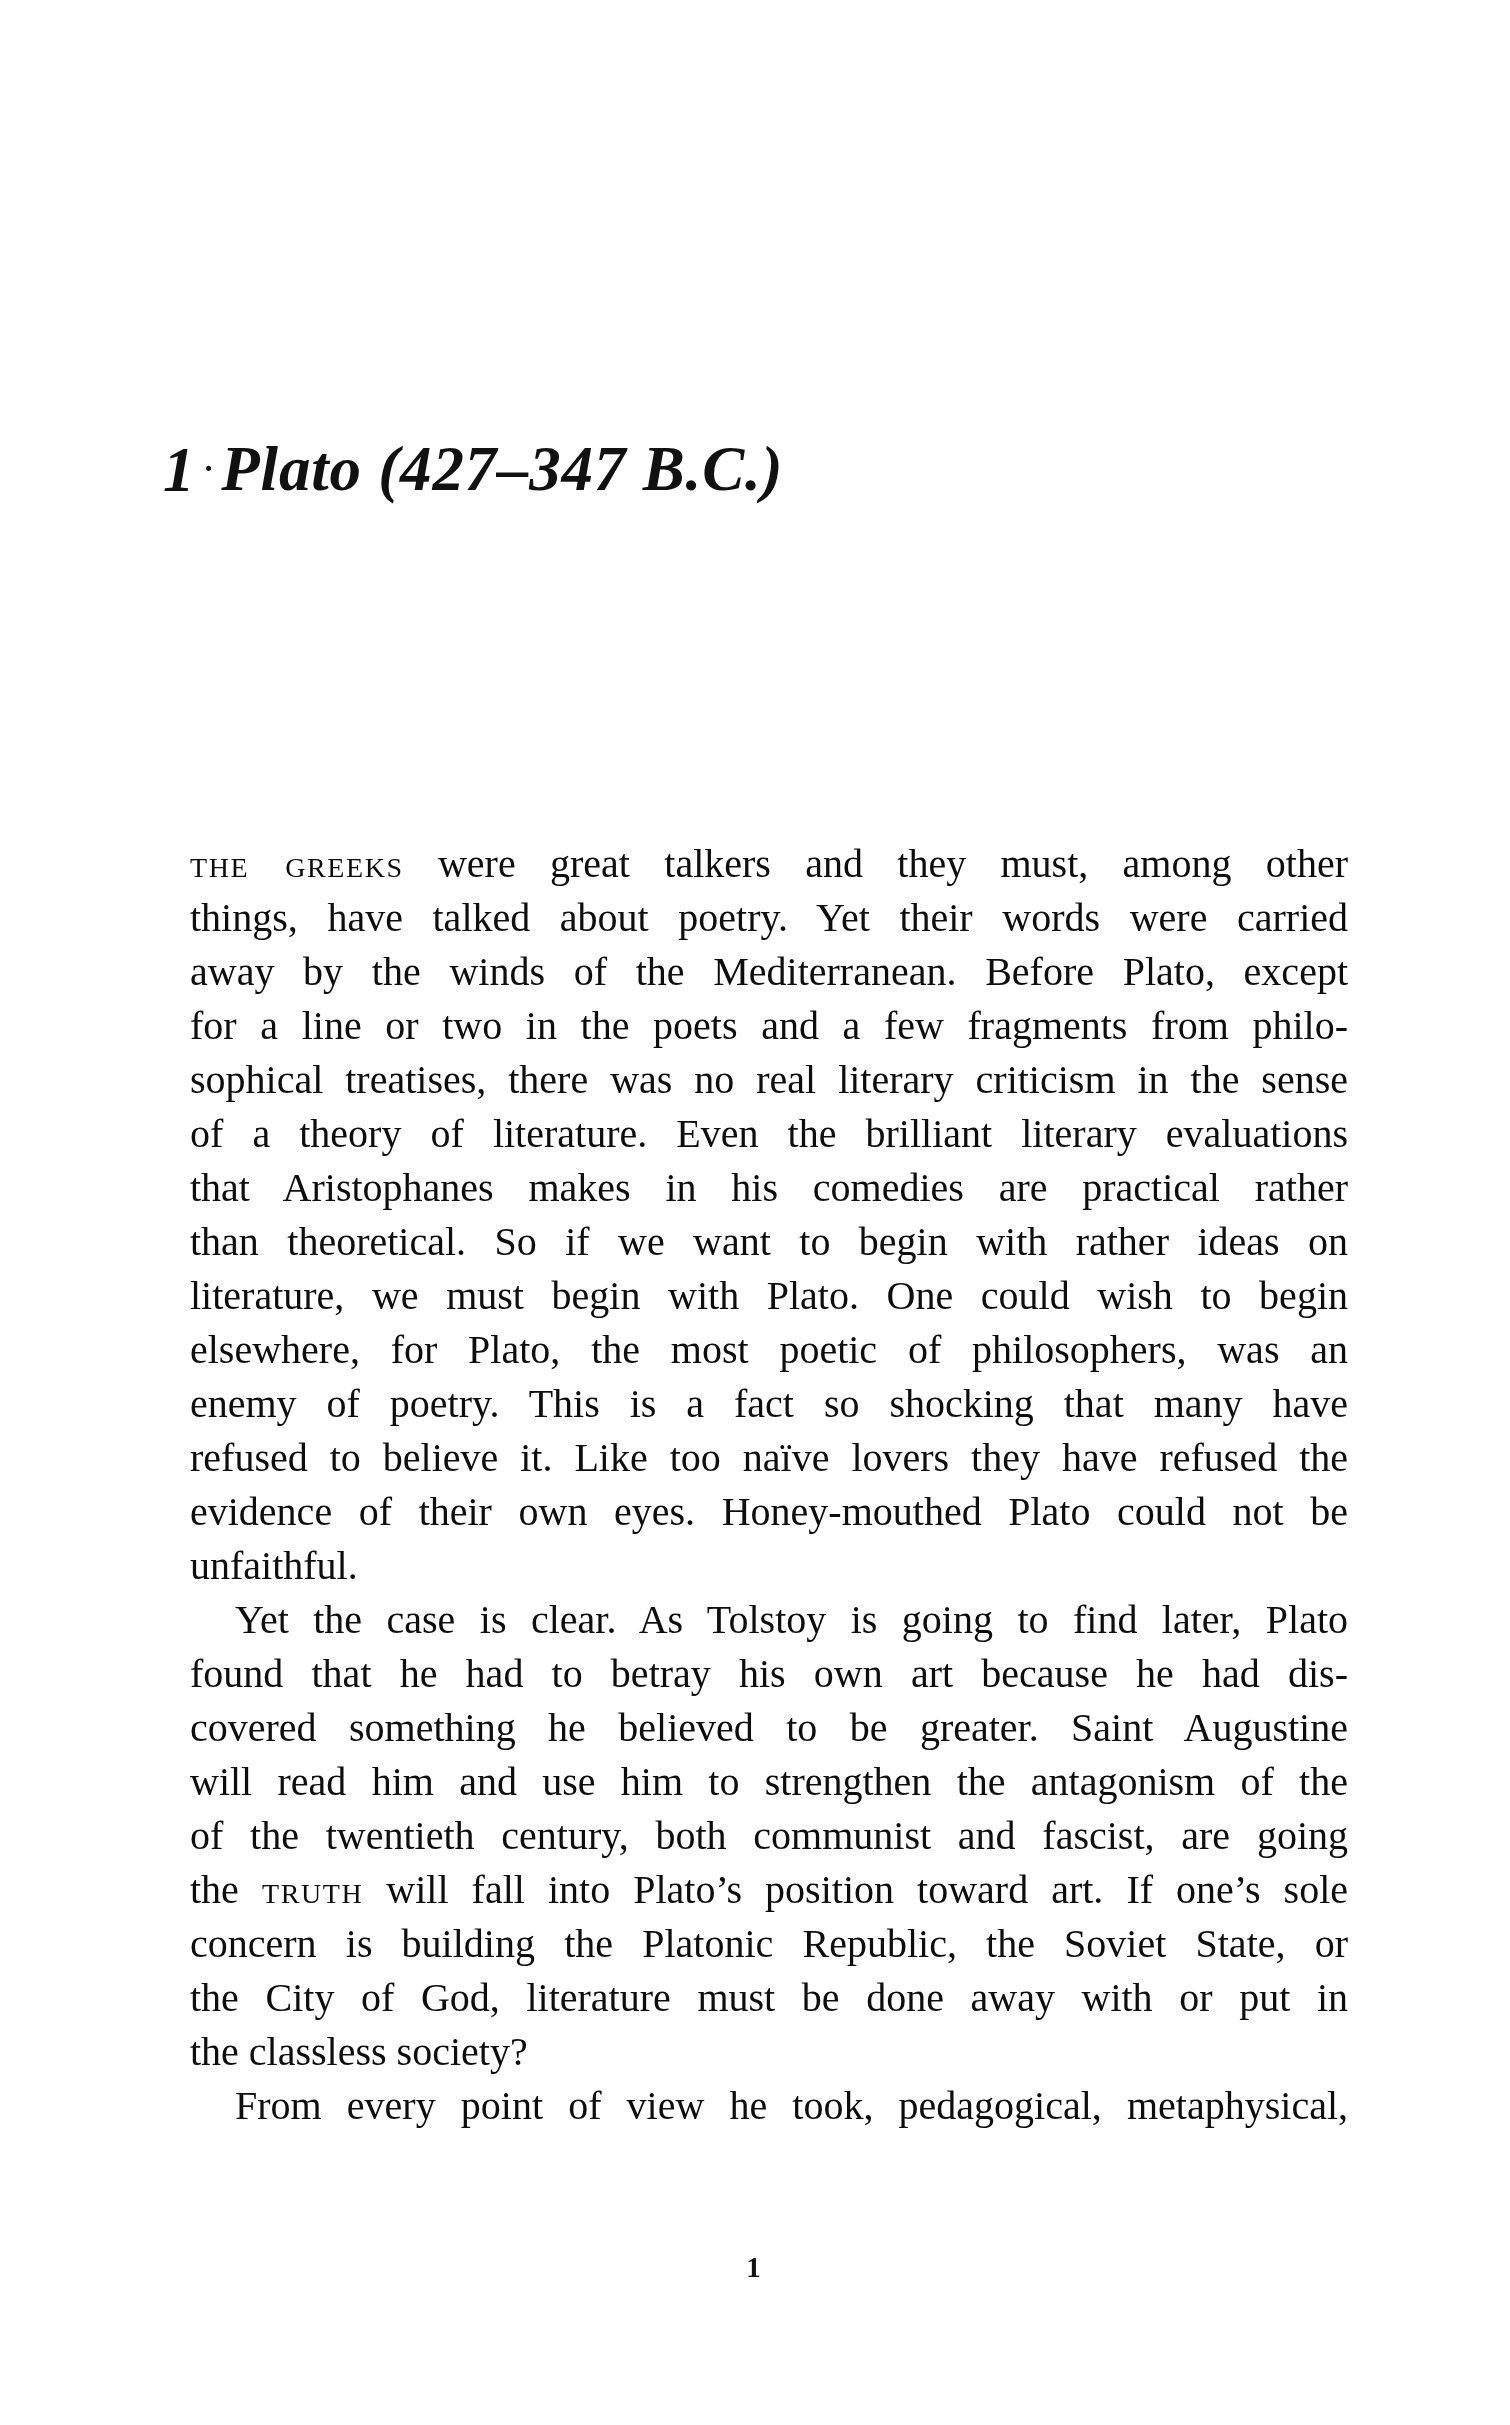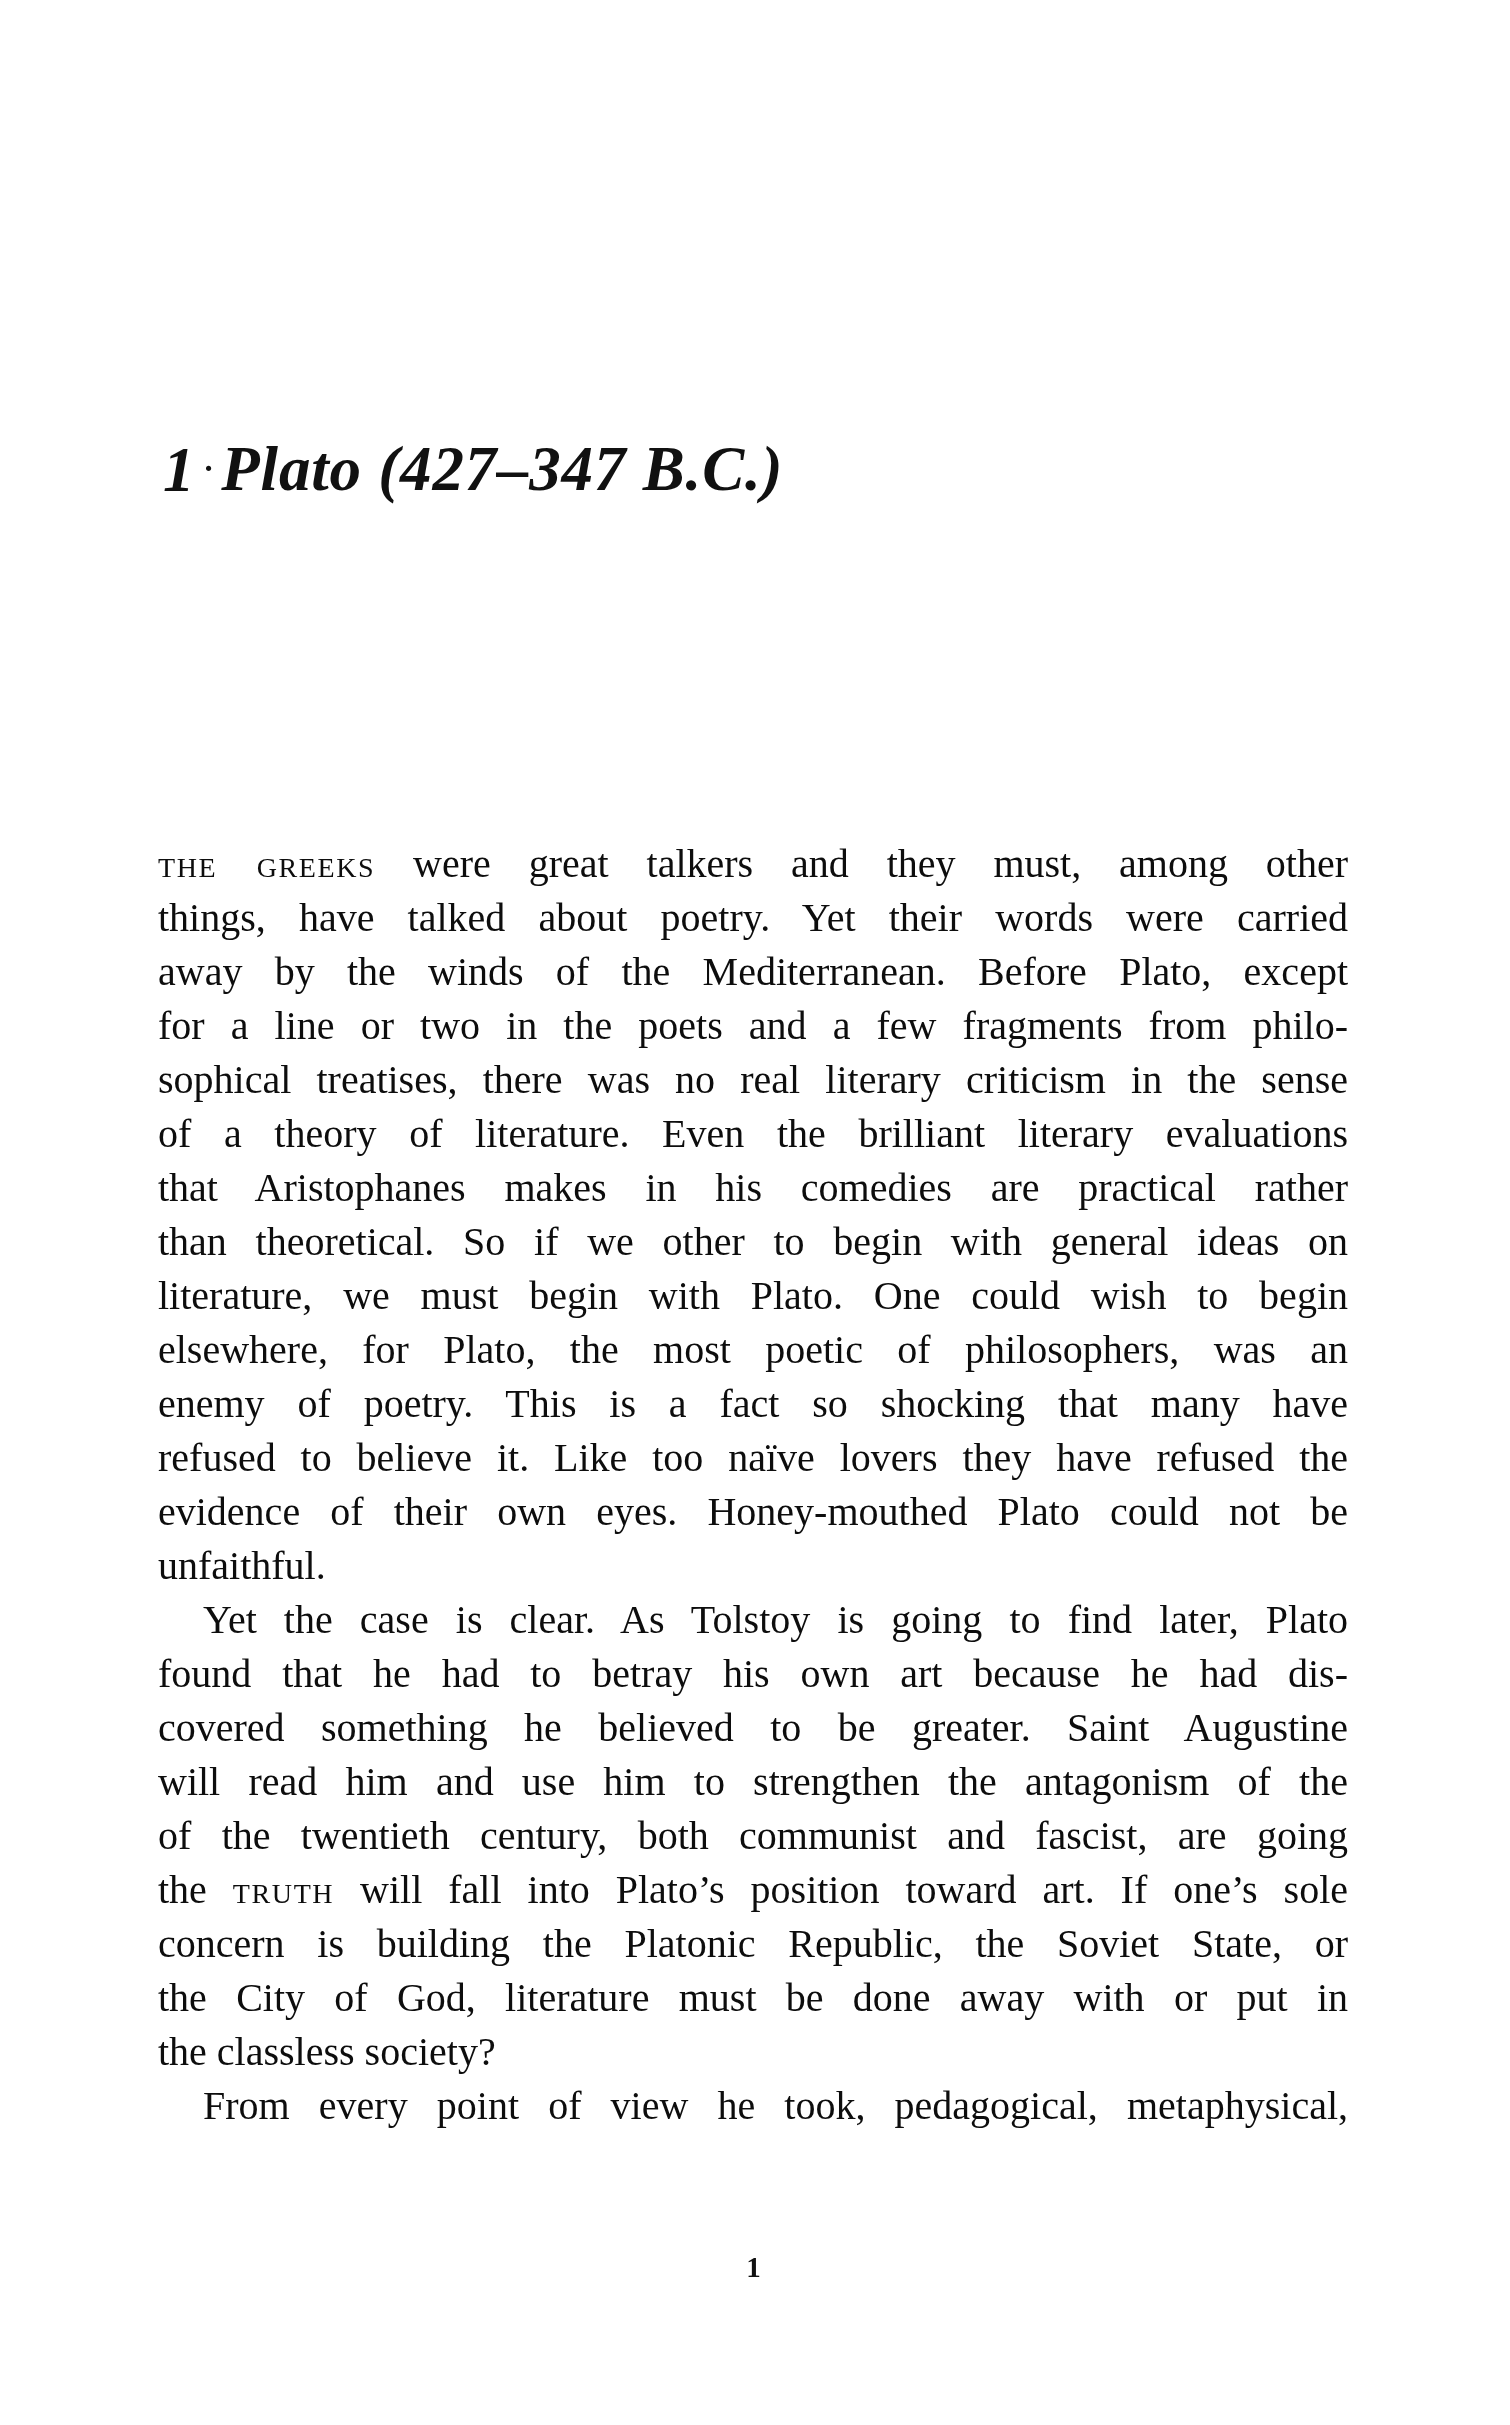--- a/index.html
+++ b/index.html
@@ -43,20 +43,21 @@
       width: 1190px;
       font-size: 40px;
       line-height: 54px;
     }
     .line {
       display: block;
       height: 54px;
       white-space: nowrap;
       text-align: justify;
       text-align-last: justify;
+      margin-left: 32px;
     }
     .line.last {
       text-align: center;
       text-align-last: left;
     }
     .line.indent {
       padding-left: 45px;
     }
     .sc {
       font-variant: small-caps;
@@ -86,21 +87,21 @@
 
   <div class="body-text">
 
     <span class="line"><span class="sc">The Greeks</span><span> were great talkers and they must, among other</span></span>
     <span class="line">things, have talked about poetry. Yet their words were carried</span>
     <span class="line">away by the winds of the Mediterranean. Before Plato, except</span>
     <span class="line">for a line or two in the poets and a few fragments from philo-</span>
     <span class="line">sophical treatises, there was no real literary criticism in the sense</span>
     <span class="line">of a theory of literature. Even the brilliant literary evaluations</span>
     <span class="line">that Aristophanes makes in his comedies are practical rather</span>
-    <span class="line">than theoretical. So if we other to begin with general ideas on</span>
+    <span class="line">than theoretical. So if we want to begin with rather ideas on</span>
     <span class="line">literature, we must begin with Plato. One could wish to begin</span>
     <span class="line">elsewhere, for Plato, the most poetic of philosophers, was an</span>
     <span class="line">enemy of poetry. This is a fact so shocking that many have</span>
     <span class="line">refused to believe it. Like too naïve lovers they have refused the</span>
     <span class="line">evidence of their own eyes. Honey-mouthed Plato could not be</span>
     <span class="line last">unfaithful.</span>
 
     <span class="line indent">Yet the case is clear. As Tolstoy is going to find later, Plato</span>
     <span class="line">found that he had to betray his own art because he had dis-</span>
     <span class="line">covered something he believed to be greater. Saint Augustine</span>

